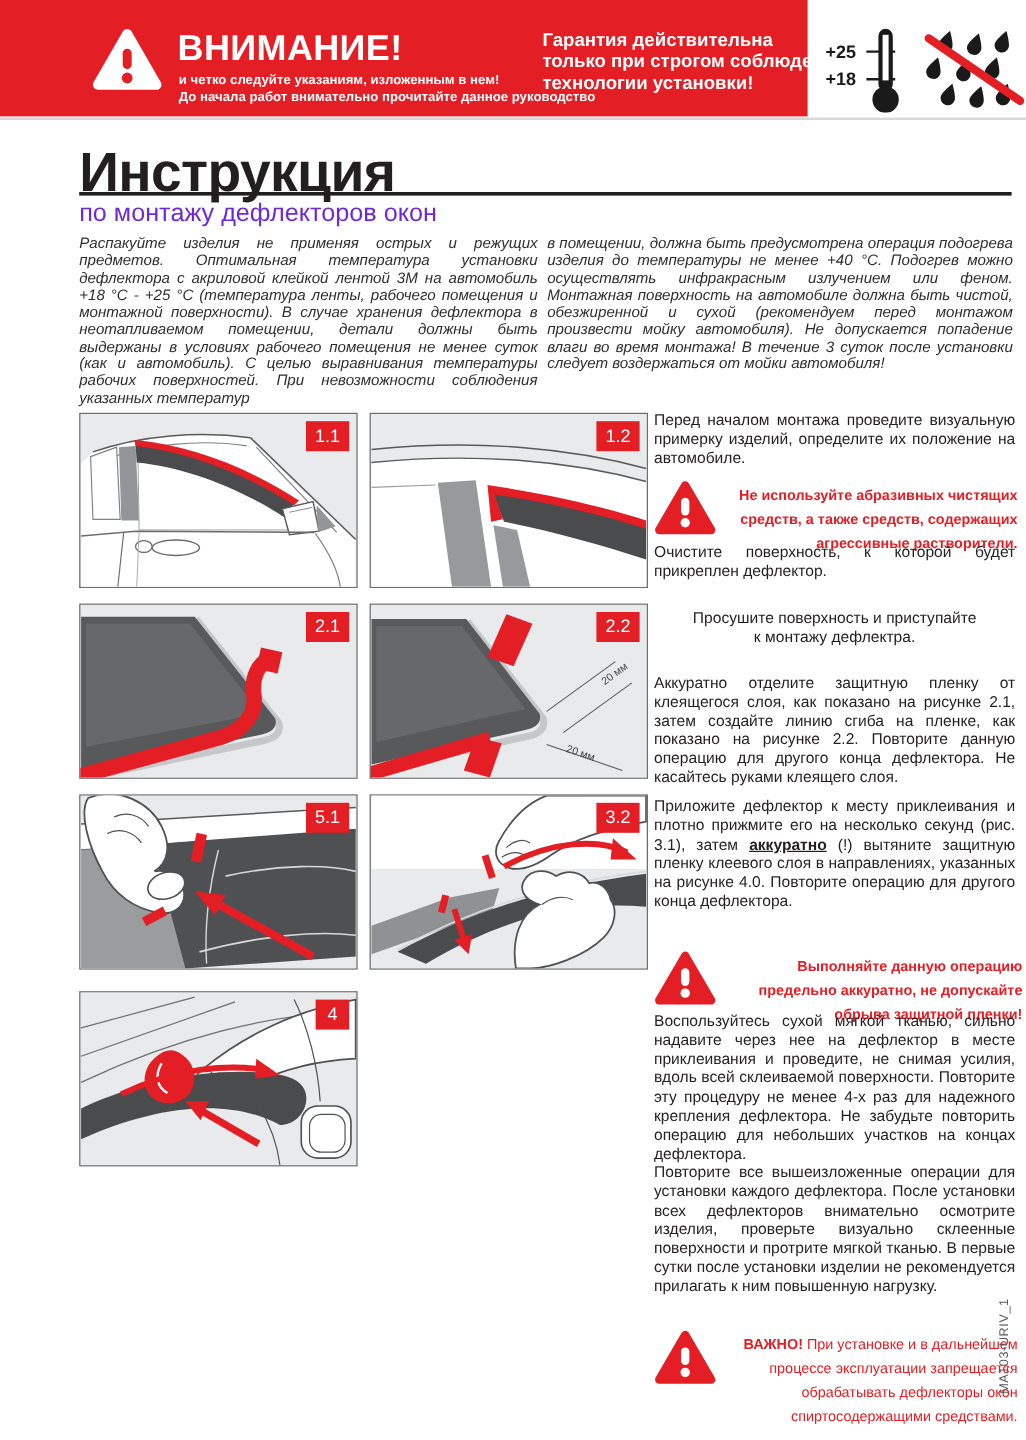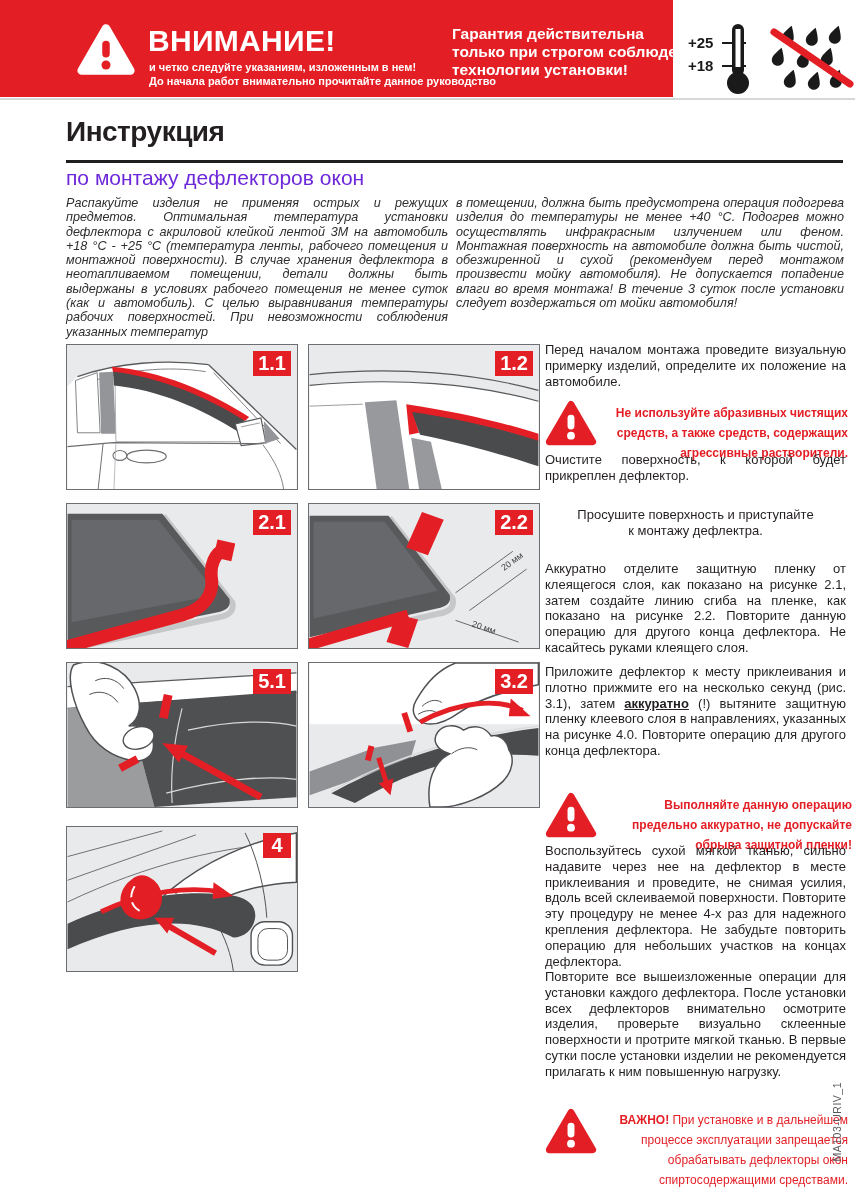--- a/index.html
+++ b/index.html
@@ -10,33 +10,33 @@
   .band-red{position:absolute;left:0;top:0;width:673px;height:97px;background:#e31e24}
   .hdr-rule{position:absolute;left:0;top:98px;width:855px;height:2px;background:#d6d7d8}
   .hdr-tri{position:absolute;left:76px;top:22px;width:60px;height:56px}
   .hdr-title{position:absolute;left:148px;top:24px;color:#fff;font-size:30px;font-weight:bold;letter-spacing:.3px}
   .hdr-sub{position:absolute;left:149px;top:61px;color:#fff;font-size:11px;font-weight:bold;line-height:13.5px}
   .warranty{position:absolute;left:452px;top:25px;color:#fff;font-size:15.5px;font-weight:bold;line-height:18px;white-space:pre-line}
   .thermo{position:absolute;left:686px;top:22px;width:86px;height:72px}
   .rain{position:absolute;left:770px;top:24px;width:84px;height:66px}
 
   
-  .title-main{position:absolute;left:66px;top:116px;font-size:28px;font-weight:bold;letter-spacing:-.5px;color:#231f20}
+  .title-main{position:absolute;left:66px;top:116px;font-size:46px;font-weight:bold;letter-spacing:-.5px;color:#231f20}
   .title-line{position:absolute;left:66px;top:160px;width:777px;height:3px;background:#1f1f21}
   .title-sub{position:absolute;left:66px;top:166px;font-size:21px;color:#6d28d9}
 
   
   .intro{position:absolute;top:196px;font-style:italic;font-size:12.6px;line-height:14.3px;text-align:justify;color:#2e2e30}
   .intro-left{left:66px;width:382px}
   .intro-right{left:456px;width:388px}
 
   
   .fig{position:absolute;width:232px;height:146px;background:#e9eaeb;border:1.4px solid #6d6e71}
   .fig svg{position:absolute;left:0;top:0;width:100%;height:100%}
-  .fig-label{position:absolute;top:6px;right:6px;min-width:36px;height:25px;padding:0 5px;background:#e31e24;color:#fff;font-weight:bold;font-size:20px;display:flex;align-items:center;justify-content:center}
+  .fig-label{position:absolute;top:6px;right:6px;min-width:36px;height:25px;padding:0 5px;background:#e31e24;color:#fff;font-weight:normal;font-size:15px;display:flex;align-items:center;justify-content:center}
   .fig-label.sm{min-width:28px}
 
   
   .step{position:absolute;left:545px;width:301px;font-size:13px;line-height:15.8px;color:#231f20;text-align:justify}
   .pre{white-space:pre-line;text-align:center}
   .warn-tri{position:absolute;left:545px;width:52px;height:47px}
   .warn-text{position:absolute;left:602px;color:#e31e24;font-weight:bold;font-size:12px;line-height:20px;text-align:right}
   .u-bold{font-weight:bold;text-decoration:underline}
 
   .code-vert{position:absolute;left:831px;top:1082px;writing-mode:vertical-rl;transform:rotate(180deg);font-size:10.5px;color:#58595b;letter-spacing:.5px}

